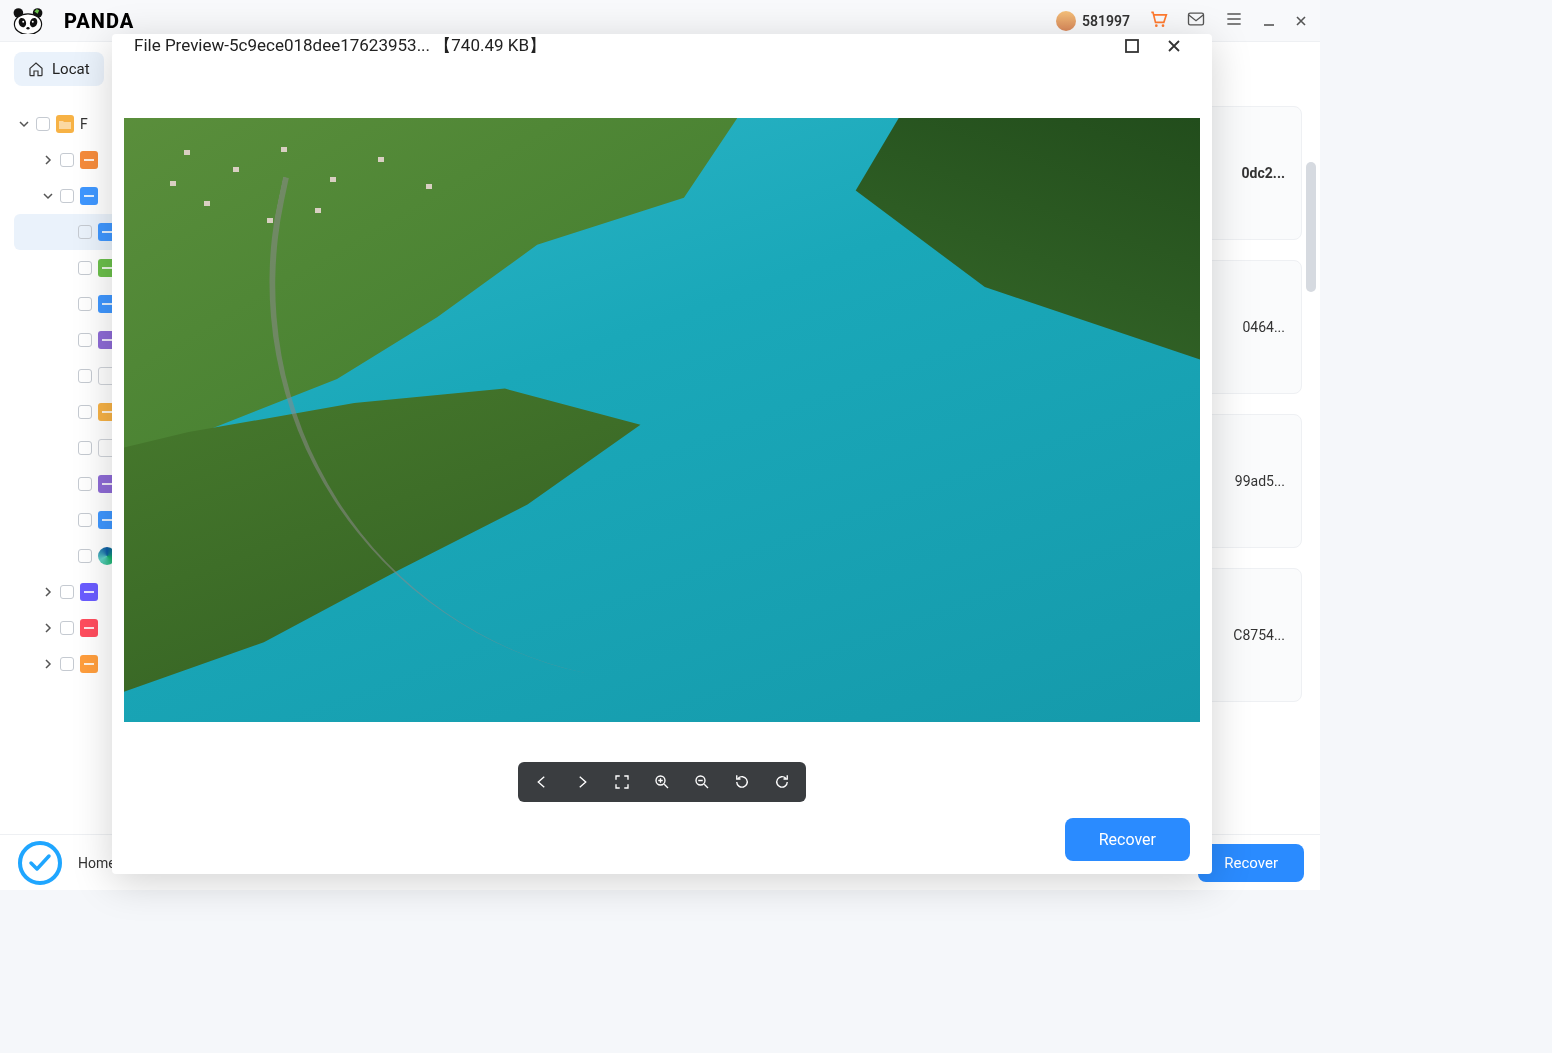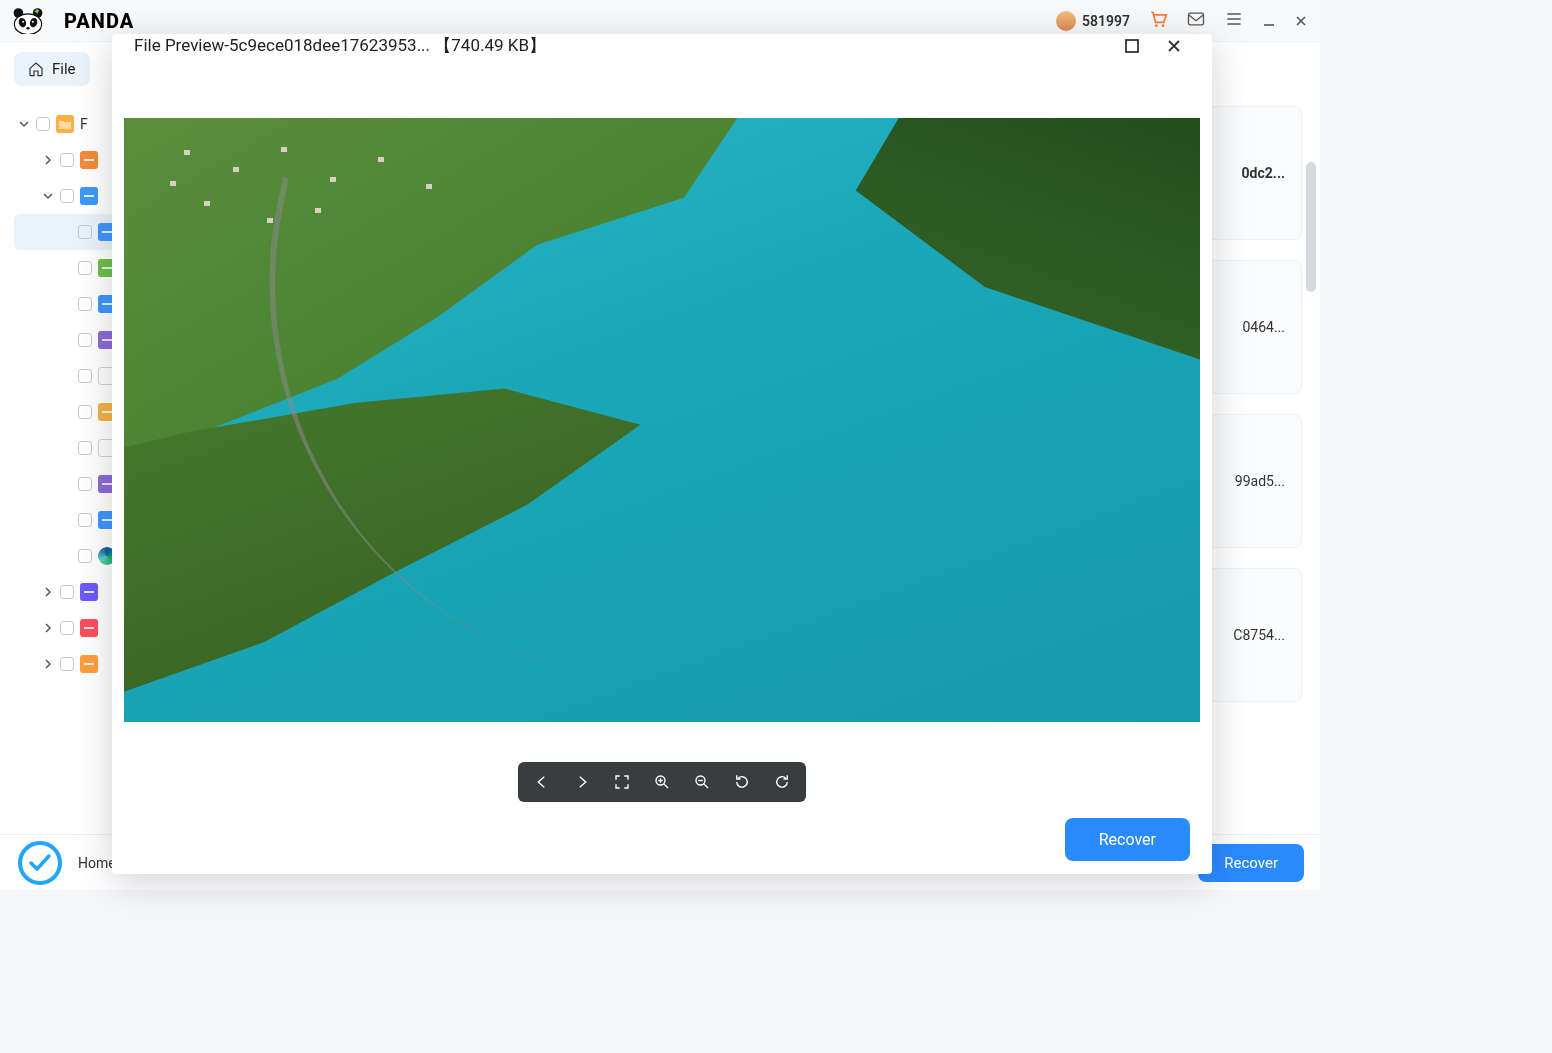--- a/index.html
+++ b/index.html
@@ -133,21 +133,21 @@
           </svg>
       </span>
     </div>
   </div>
 
   <div class="navbar">
     <div class="home-pill">
       <svg width="16" height="16" viewBox="0 0 24 24">
           <path d="M3 11l9-8 9 8v10a1 1 0 0 1-1 1h-5v-7h-6v7H4a1 1 0 0 1-1-1z" fill="none" stroke="#333" stroke-width="1.8"></path>
         </svg>
-      <span>File</span>
+      <span>Locat</span>
     </div>
   </div>
 
   <div class="main">
     <div class="sidebar">
       <div id="tree-root">
           <div class="tree-row depth0">
             <span class="caret">
               <svg viewBox="0 0 10 10">
                 <path d="M1 3l4 4 4-4" fill="none" stroke="#555" stroke-width="1.5"></path>

